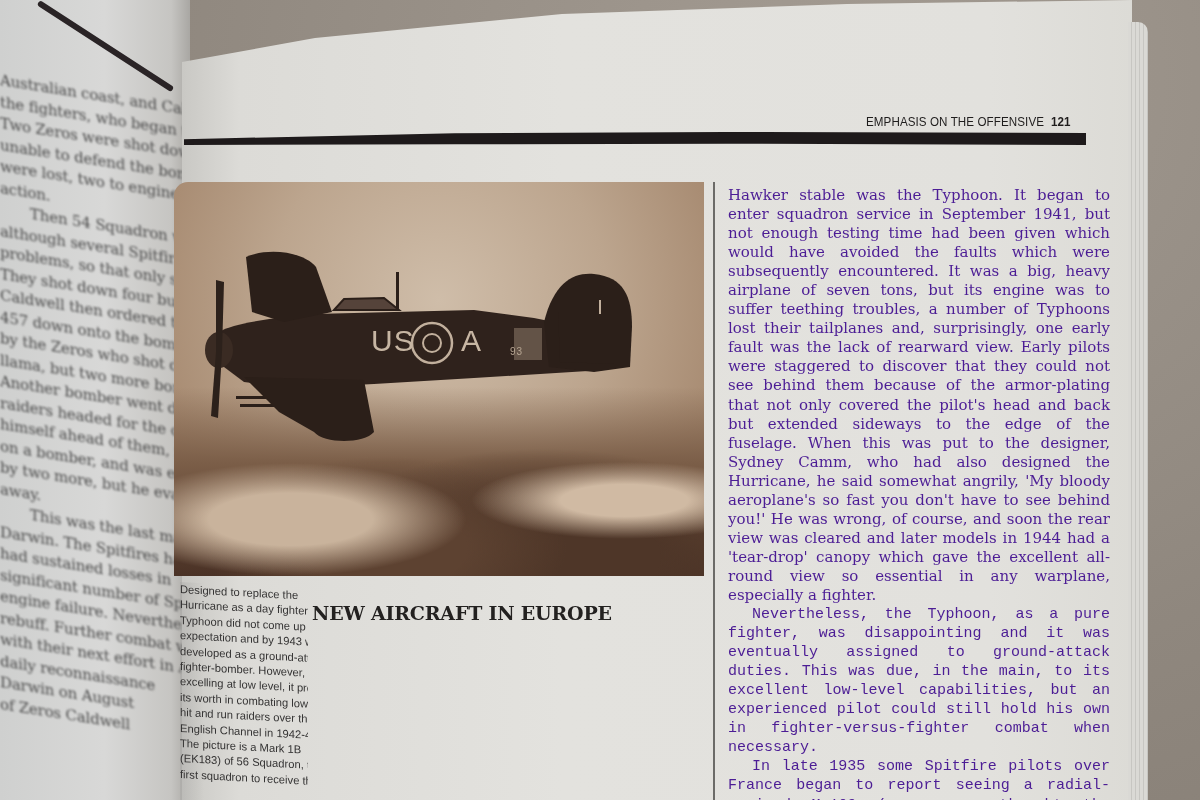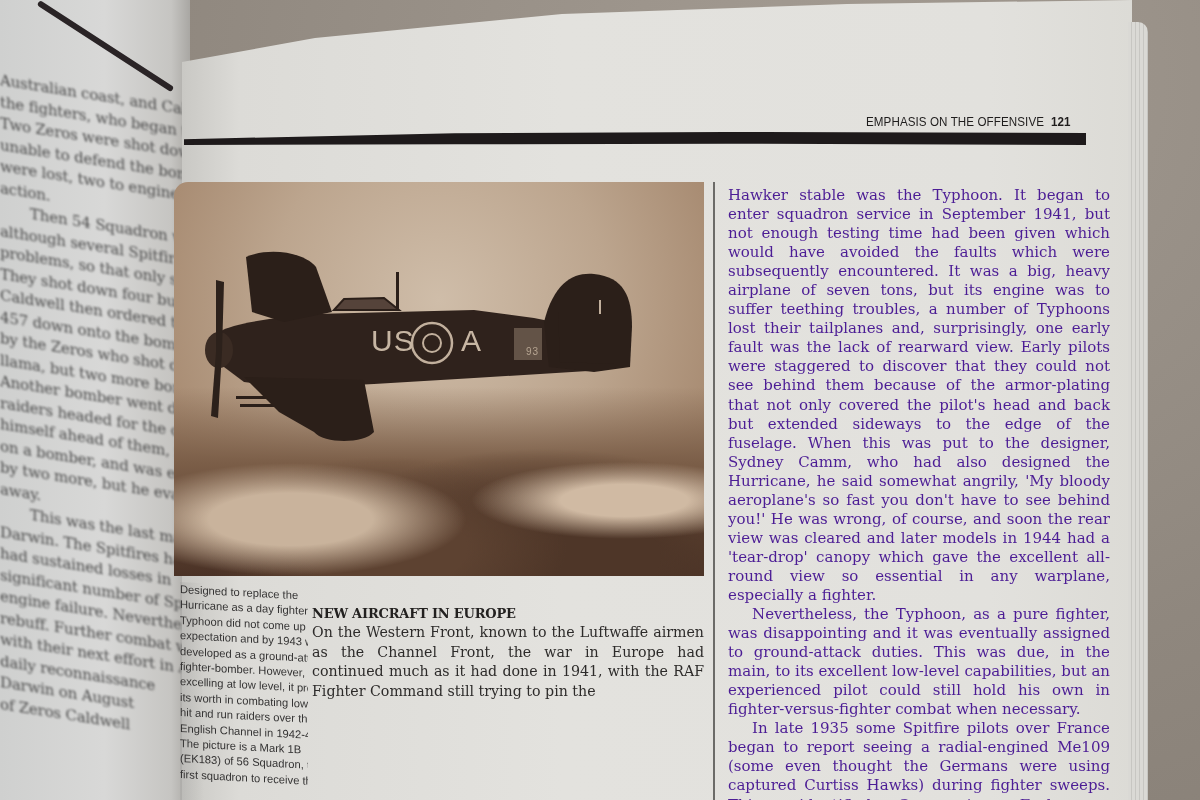--- a/index.html
+++ b/index.html
@@ -87,30 +87,30 @@
       background: #6c6b68;
     }
 
     
     .col-right {
       position: absolute; left: 728px; top: 186px; width: 382px;
       font-size: 15px; line-height: 19.05px; color: #4c1d95;
       text-align: justify;
     }
     .col-right p { margin: 0; }
-    .col-right .ind { text-indent: 24px; }
+    .col-right .ind { text-indent: 24px; font-family: Liberation Mono, monospace; }
 
     
     .col-mid {
       position: absolute; left: 312px; top: 589px; width: 392px;
       font-size: 14.2px; line-height: 19.6px; color: #2d2b2a; text-align: justify;
     }
     .col-mid p { margin: 0; }
     .col-mid h2 {
-      margin: 15px 0 0 0; font-size: 13px; font-weight: bold; color: #232120;
+      margin: 15px 0 0 0; font-size: 19px; font-weight: bold; color: #232120;
       letter-spacing: -0.2px; line-height: 19px;
     }
 
     
     .caption-col {
       position: absolute; left: 180px; top: 582px; width: 128px; height: 218px;
       overflow: hidden;
       font-family: "Liberation Sans", sans-serif; font-size: 11.2px; line-height: 15.4px;
       color: #333232; transform: skewY(3deg); transform-origin: left top;
       white-space: nowrap;
@@ -193,21 +193,21 @@
     <path d="M384 130 L386 180 L440 182 L440 130 Z" fill="#2b1f19"></path>
     <rect x="340" y="146" width="28" height="32" fill="#8e7c6c" opacity="0.55"></rect>
 
     <circle cx="258" cy="161" r="20" fill="none" stroke="#c2b09d" stroke-width="2.5"></circle>
     <circle cx="258" cy="161" r="9" fill="none" stroke="#c2b09d" stroke-width="2"></circle>
 
     <rect x="425" y="118" width="2" height="14" fill="#c2b09d"></rect>
   </svg>
   <div class="photo-caption-marking" style="left:197px; top:142px;">US</div>
   <div class="photo-caption-marking" style="left:287px; top:142px;">A</div>
-  <div class="photo-caption-marking" style="left:352px; top:164px; font-size:10px; color:#b6a592;">93</div>
+  <div class="photo-caption-marking" style="left:336px; top:164px; font-size:10px; color:#b6a592;">93</div>
 </div>
 
 <div class="col-rule"></div>
 
 <div class="caption-col">
   <p>Designed to replace the</p>
   <p>Hurricane as a day fighter, the</p>
   <p>Typhoon did not come up to</p>
   <p>expectation and by 1943 was</p>
   <p>developed as a ground-attack</p>
@@ -216,20 +216,19 @@
   <p>its worth in combating low-level</p>
   <p>hit and run raiders over the</p>
   <p>English Channel in 1942-43.</p>
   <p>The picture is a Mark 1B</p>
   <p>(EK183) of 56 Squadron, the</p>
   <p>first squadron to receive the</p>
 </div>
 
 <div class="col-mid">
   <h2>NEW AIRCRAFT IN EUROPE</h2>
-  <p>On the Western Front, known to the Luftwaffe airmen as the Channel Front, the war in Europe had continued much as it had done in 1941, with the RAF Fighter Command still trying to pin the</p>
 </div>
 
 <div class="col-right">
   <p>Hawker stable was the Typhoon. It began to enter squadron service in September 1941, but not enough testing time had been given which would have avoided the faults which were subsequently encountered. It was a big, heavy airplane of seven tons, but its engine was to suffer teething troubles, a number of Typhoons lost their tailplanes and, surprisingly, one early fault was the lack of rearward view. Early pilots were staggered to discover that they could not see behind them because of the armor-plating that not only covered the pilot's head and back but extended sideways to the edge of the fuselage. When this was put to the designer, Sydney Camm, who had also designed the Hurricane, he said somewhat angrily, 'My bloody aeroplane's so fast you don't have to see behind you!' He was wrong, of course, and soon the rear view was cleared and later models in 1944 had a 'tear-drop' canopy which gave the excellent all-round view so essential in any warplane, especially a fighter.</p>
   <p class="ind">Nevertheless, the Typhoon, as a pure fighter, was disappointing and it was eventually assigned to ground-attack duties. This was due, in the main, to its excellent low-level capabilities, but an experienced pilot could still hold his own in fighter-versus-fighter combat when necessary.</p>
   <p class="ind">In late 1935 some Spitfire pilots over France began to report seeing a radial-engined Me109 (some even thought the Germans were using captured Curtiss Hawks) during fighter sweeps. This was identified as Germany's new Focke-</p>
 </div>
 
 </body></html>

